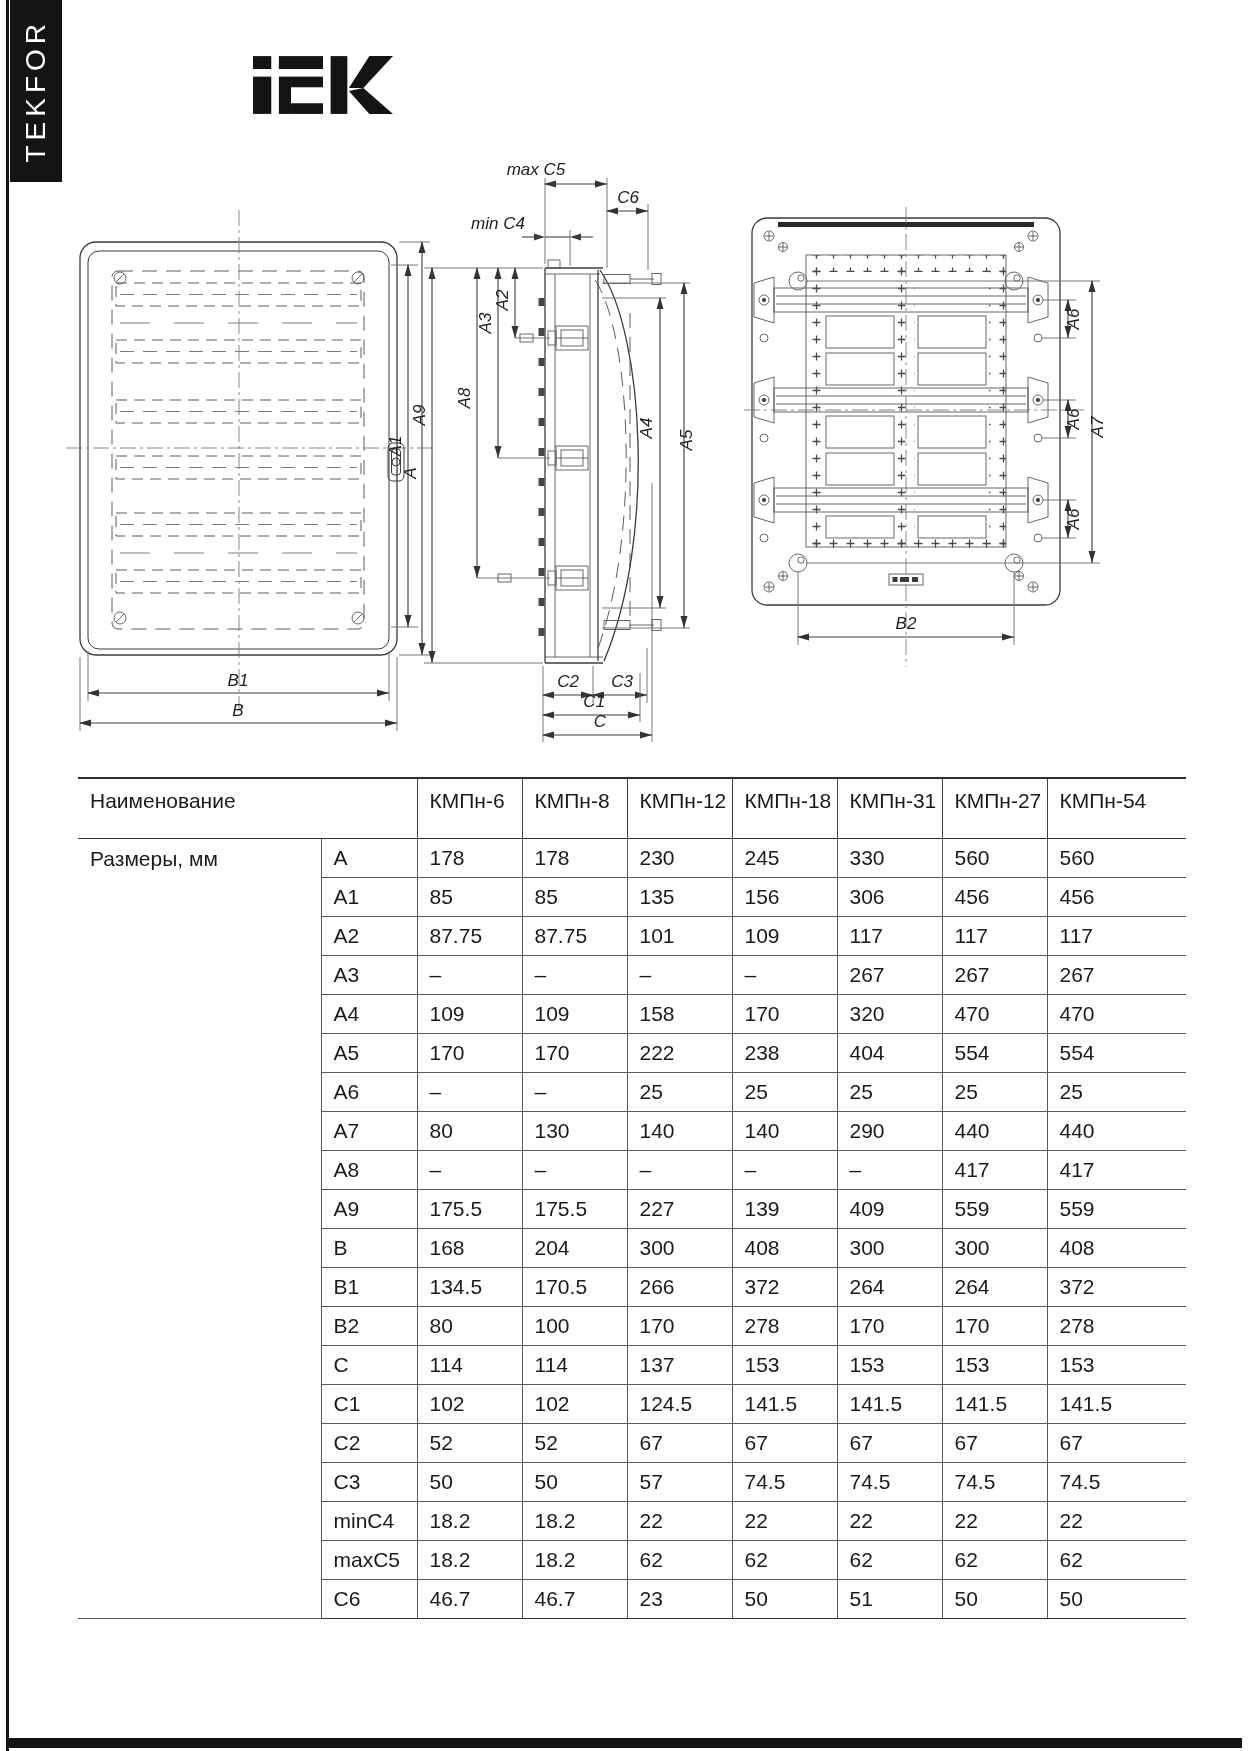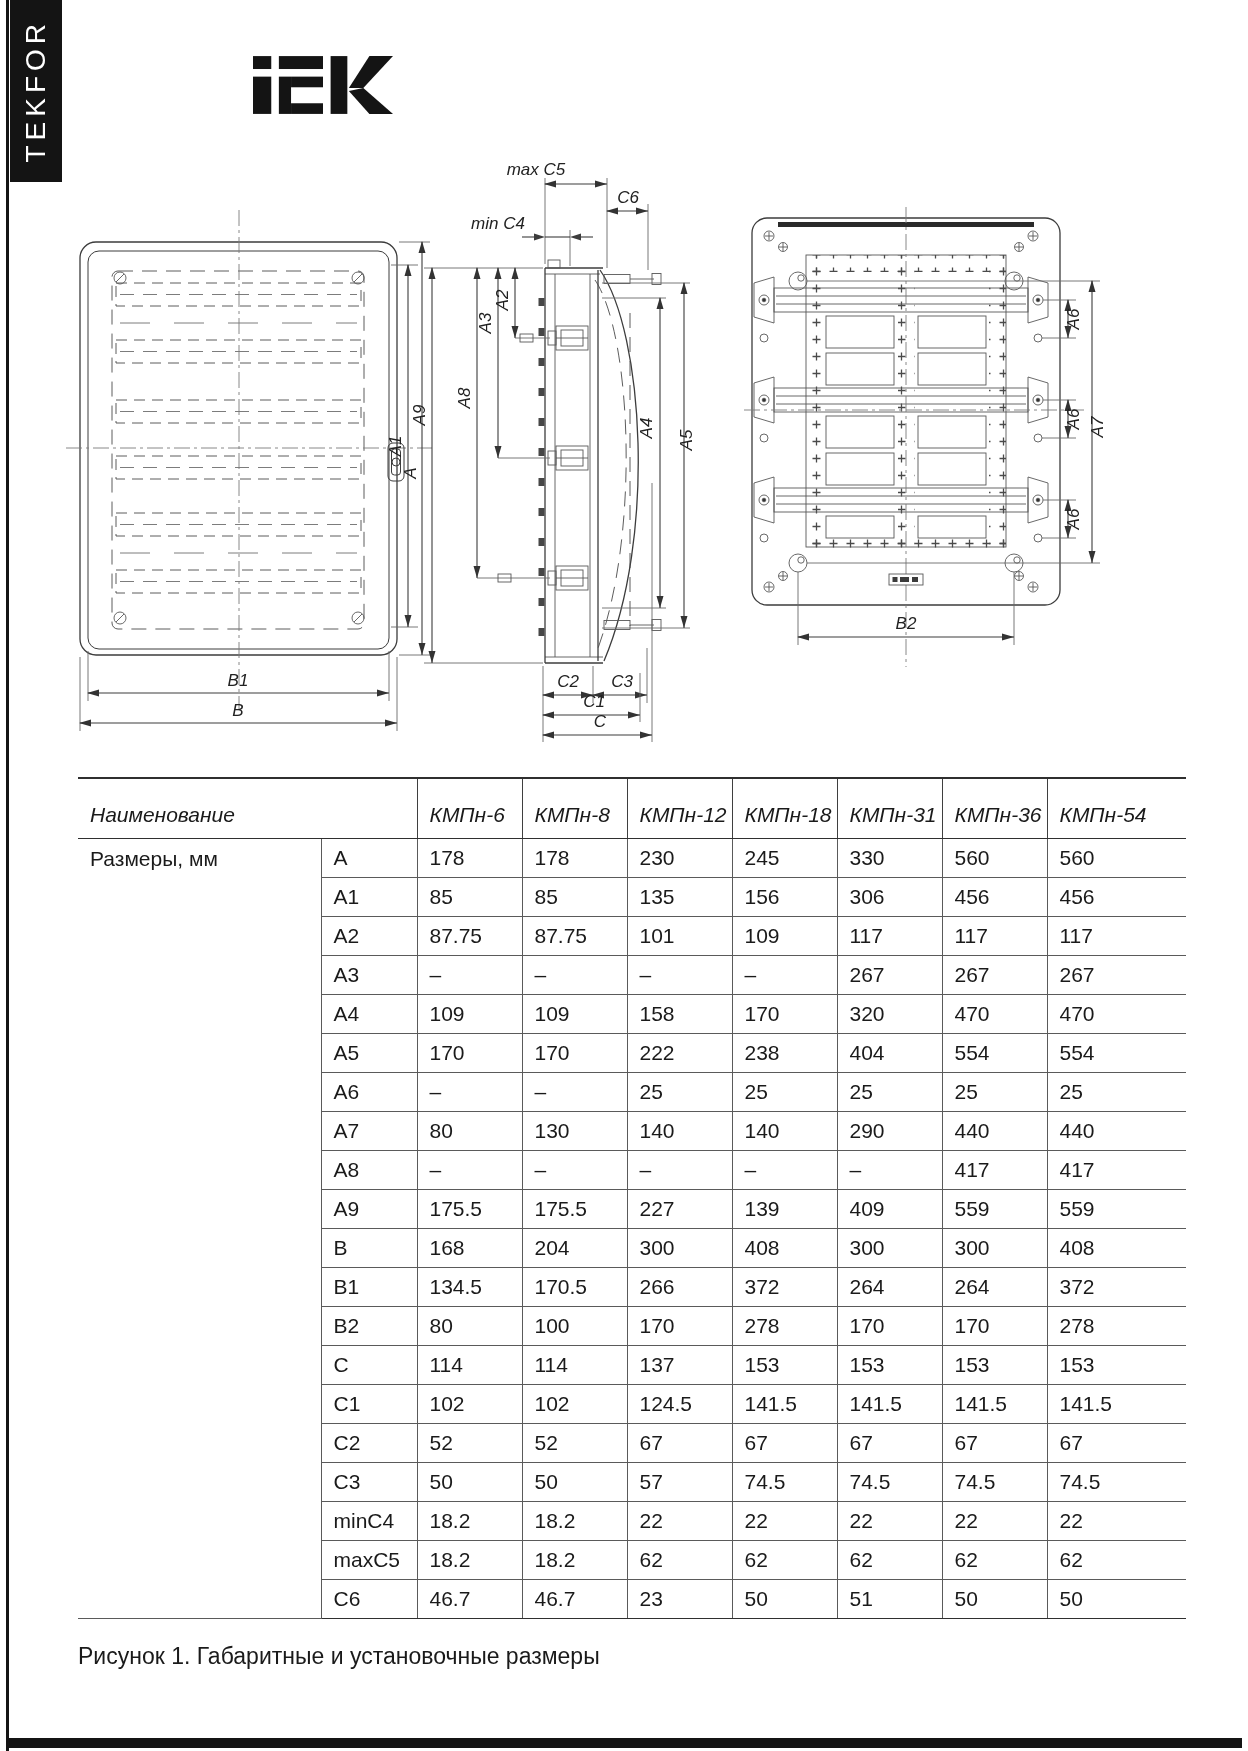--- a/index.html
+++ b/index.html
@@ -26,22 +26,22 @@
   .dim{stroke:#3c3c3c;stroke-width:1.1;fill:none;}
   .ext{stroke:#6a6a6a;stroke-width:0.9;fill:none;}
   .teeth{stroke:#474747;stroke-width:6;stroke-dasharray:8 22;fill:none;}
   .dt{font-family:"Liberation Sans",sans-serif;font-style:italic;font-size:17px;fill:#222;}
   .fillb{fill:#3c3c3c;stroke:none;}
 
   
   table.dims{position:absolute;left:78px;top:777px;width:1108px;border-collapse:collapse;
              table-layout:fixed;font-size:21px;color:#1a1a1a;}
   table.dims th{font-weight:normal;text-align:left;vertical-align:top;
-             padding:24px 0 0 12px;height:60px;box-sizing:border-box;
-             border-top:2px solid #2f2f2f;border-bottom:1.4px solid #2f2f2f;font-style:italic;}
+             padding:10px 0 0 12px;height:60px;box-sizing:border-box;
+             border-top:2px solid #2f2f2f;border-bottom:1.4px solid #2f2f2f;}
   table.dims th.model{border-left:1.3px solid #3f3f3f;margin-top:44px;}
   table.dims td{height:39px;box-sizing:border-box;padding:0 0 0 12px;
              border-bottom:1.1px solid #5a5a5a;vertical-align:middle;}
   table.dims td.group{border-right:1.1px solid #5a5a5a;vertical-align:top;padding-top:8px;}
   table.dims td.val{border-left:1.1px solid #5a5a5a;}
   table.dims tbody tr:last-child td{border-bottom:1.6px solid #2f2f2f;}
 </style>
 </head>
 <body>
 
@@ -393,21 +393,21 @@
       <col style="width:139px">
     </colgroup>
     <thead>
       <tr>
         <th colspan="2">Наименование</th>
         <th class="model">КМПн-6</th>
         <th class="model">КМПн-8</th>
         <th class="model">КМПн-12</th>
         <th class="model">КМПн-18</th>
         <th class="model">КМПн-31</th>
-        <th class="model">КМПн-36</th>
+        <th class="model">КМПн-27</th>
         <th class="model">КМПн-54</th>
       </tr>
     </thead>
     <tbody>
         <tr>
           <td class="group" rowspan="20">Размеры, мм</td>
           <td class="param">A</td>
           <td class="val">178</td>
           <td class="val">178</td>
           <td class="val">230</td>
@@ -602,16 +602,15 @@
           <td class="val">46.7</td>
           <td class="val">23</td>
           <td class="val">50</td>
           <td class="val">51</td>
           <td class="val">50</td>
           <td class="val">50</td>
         </tr>
       </tbody>
   </table>
 
-  <div class="caption">Рисунок 1. Габаритные и установочные размеры</div>
 
   <div class="bottom-bar"></div>
 </div>
 
 </body></html>

